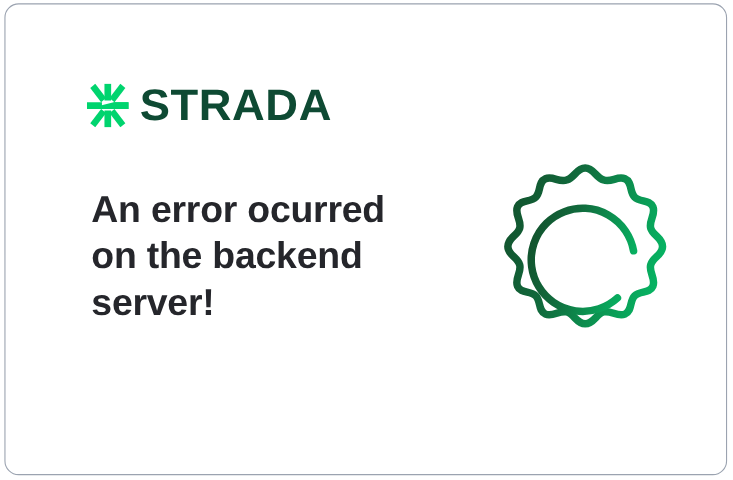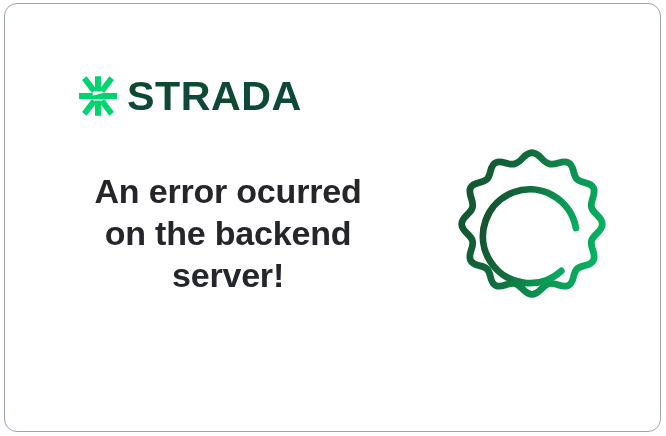--- a/index.html
+++ b/index.html
@@ -70,21 +70,20 @@
     left: 78px;
     top: 166px;
     width: 290px;
     font-family: "Liberation Sans", sans-serif;
     font-size: 34px;
     font-weight: bold;
     line-height: 42px;
     letter-spacing: -0.2px;
     color: #25262b;
     margin: 0;
-    text-align: center;
   }
 
   
   .gear-wrap {
     position: absolute;
     left: 444px;
     top: 138px;
     width: 166px;
     height: 170px;
   }

